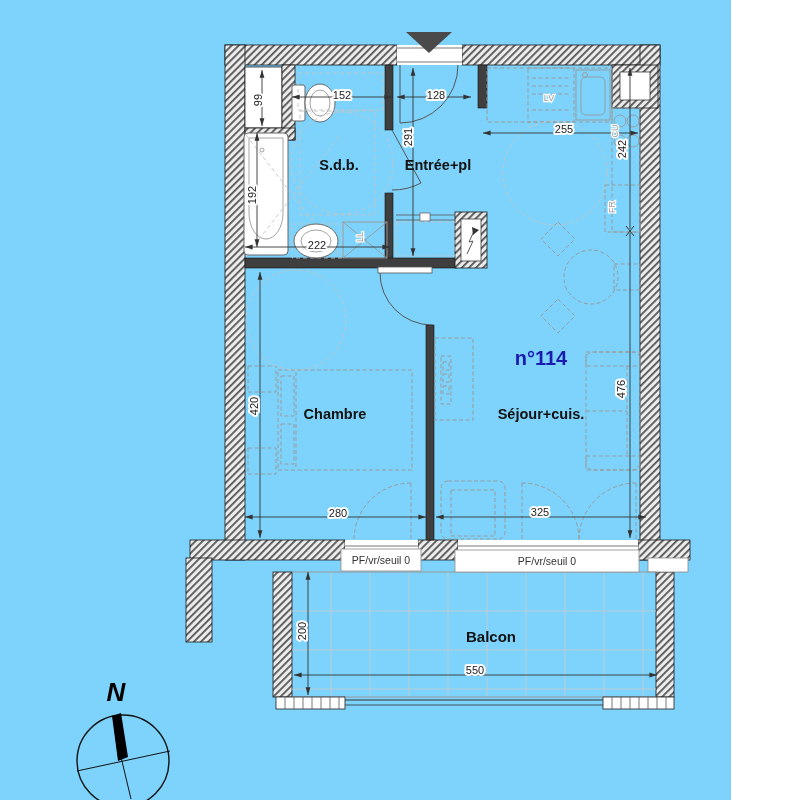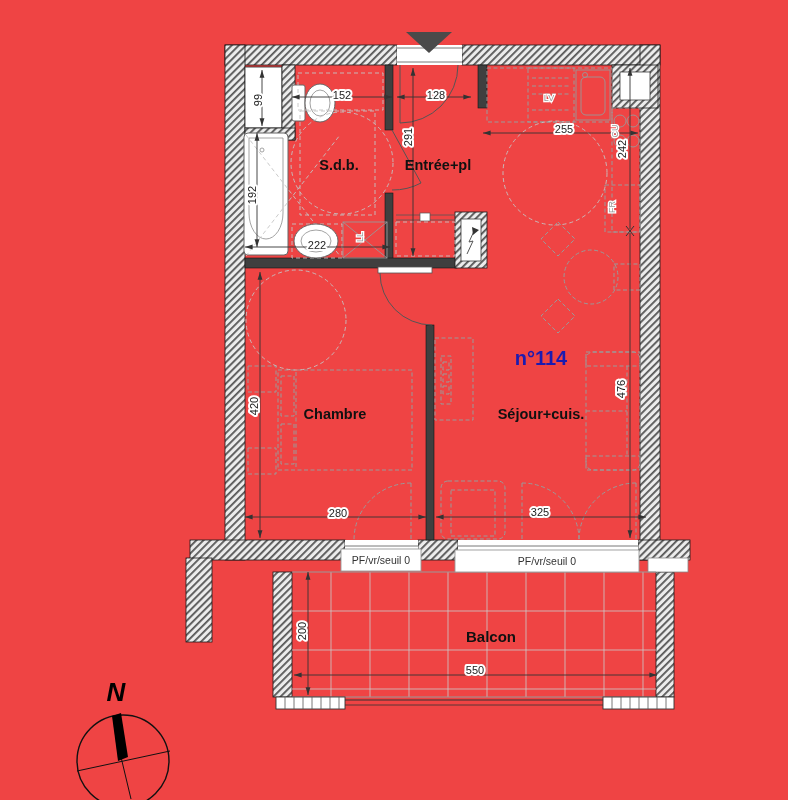--- a/index.html
+++ b/index.html
@@ -1,16 +1,16 @@
 <!DOCTYPE html>
 <html><head>
 <meta charset="utf-8">
 <style>
   html,body{margin:0;padding:0;background:#fff;}
-  #stage{position:relative;width:788px;height:800px;background:#ef4444;overflow:hidden;
+  #stage{position:relative;width:731px;height:800px;background:#7dd3fc;overflow:hidden;
          font-family:"Liberation Sans",sans-serif;}
   svg text{font-family:"Liberation Sans",sans-serif;text-anchor:middle;dominant-baseline:central;}
   .wall{fill:url(#hatch);stroke:#1a1a1a;stroke-width:0.8;}
   .iwall{fill:#3f3f3f;stroke:#111;stroke-width:0.6;}
   .fix{fill:#fff;stroke:#666;stroke-width:1;}
   .fixl{fill:none;stroke:#999;stroke-width:0.9;}
   .furn{fill:none;stroke:#9a9a9a;stroke-width:1;stroke-dasharray:4 2.5;}
   .ghost{fill:none;stroke:#c4c4c4;stroke-width:0.9;stroke-dasharray:4 3;}
   .door{fill:none;stroke:#555;stroke-width:1;}
   .doord{fill:none;stroke:#9a9a9a;stroke-width:1;stroke-dasharray:4 2.5;}

